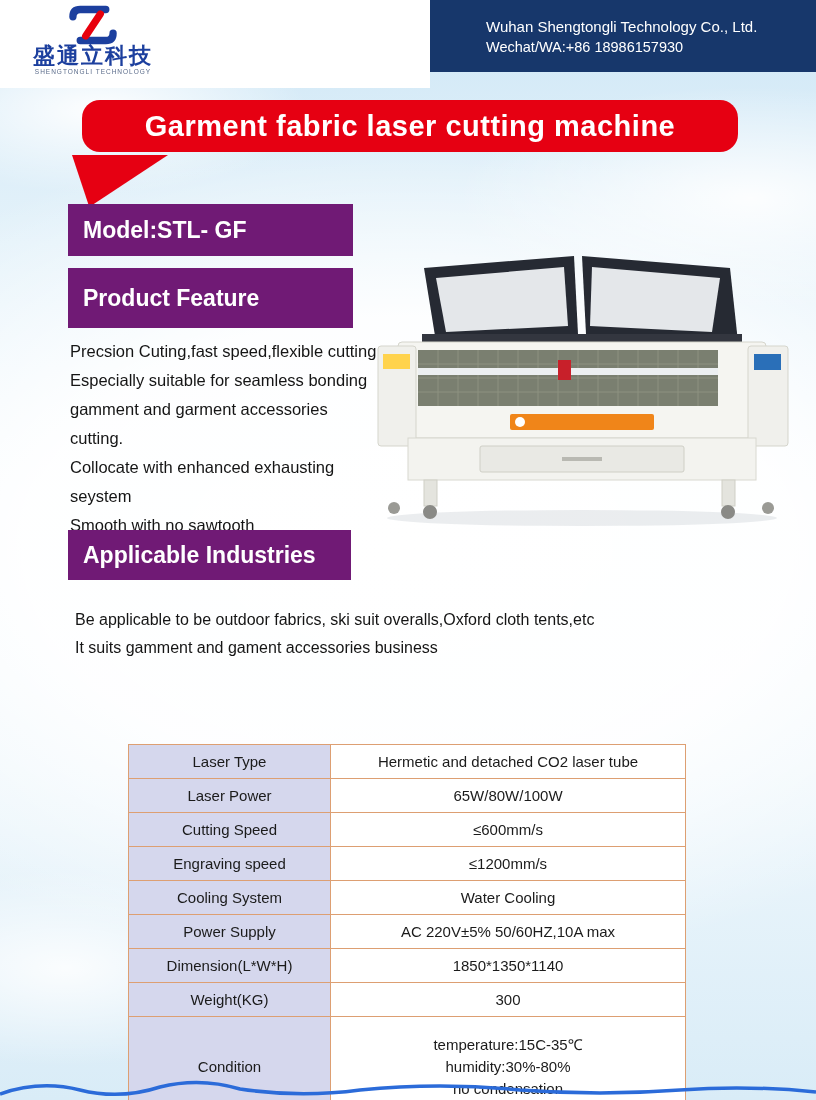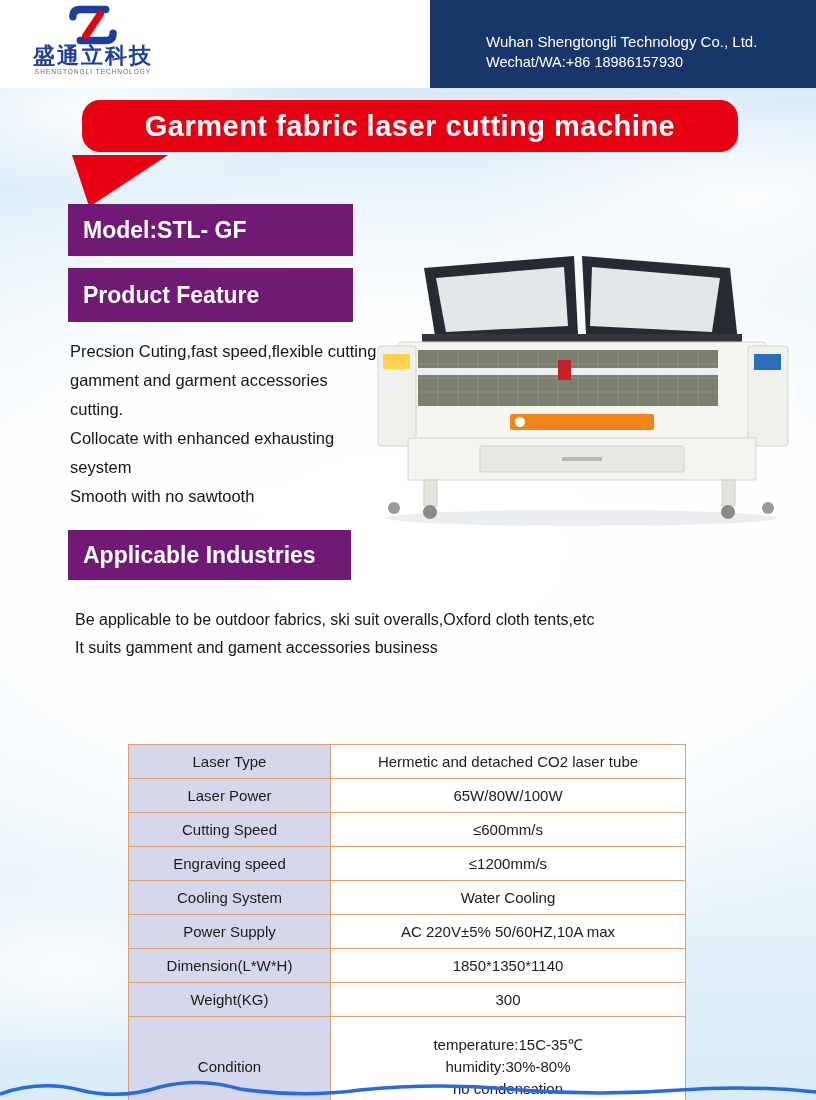--- a/index.html
+++ b/index.html
@@ -16,37 +16,37 @@
       linear-gradient(180deg,#cfe7f6 0%,#e4f2fa 22%,#f4fafe 45%,#eef7fc 70%,#d9ecf7 100%);
   }
   .page { position:absolute; inset:0; }
 
   
   .header-left { position:absolute; left:0; top:0; width:430px; height:88px; background:#ffffff; }
   .logo-block { position:absolute; left:28px; top:4px; width:130px; text-align:center; }
   .logo-mark { width:66px; height:42px; margin:0 auto; display:block; }
   .logo-cn { font-size:22px; font-weight:bold; color:#1c3f9e; letter-spacing:2px; line-height:20px; }
   .logo-en { font-size:6.5px; color:#5a6b8a; letter-spacing:1px; margin-top:2px; }
-  .header-right { position:absolute; left:430px; right:0; top:0; height:88px; background:#17376b;
-    color:#fff; display:flex; flex-direction:column; justify-content:center; padding:16px 0 0 56px; }
+  .header-right { position:absolute; left:430px; right:0; top:0; height:72px; background:#17376b;
+    color:#fff; display:flex; flex-direction:column; justify-content:flex-start; padding:16px 0 0 56px; }
   .header-company { font-size:15px; line-height:21px; }
   .header-contact { font-size:14.5px; line-height:21px; }
 
   
   .banner { position:absolute; left:82px; top:100px; width:656px; height:52px; background:#e60012;
     border-radius:18px; display:flex; align-items:center; justify-content:center; }
   .banner-title { color:#fff; font-size:29px; font-weight:bold; letter-spacing:.5px; }
   .banner-tail { position:absolute; left:72px; top:155px; width:96px; height:52px; background:#e60012;
     clip-path:polygon(0 0,100% 0,18% 100%); }
 
   
   .red-box { position:absolute; background:#701a75; color:#fff; display:flex; align-items:center;
     padding-left:15px; font-weight:bold; font-size:23px; }
   .box-model { left:68px; top:204px; width:285px; height:52px; }
-  .box-feature { left:68px; top:268px; width:285px; height:54px; }
+  .box-feature { left:68px; top:268px; width:285px; height:60px; }
   .box-industries { left:68px; top:530px; width:283px; height:50px; }
   .box-tech { left:68px; top:674px; width:285px; height:52px; }
 
   
   .features { position:absolute; left:70px; top:337px; width:310px; font-size:16.5px; color:#151515; }
   .features div { line-height:29px; }
 
   
   .machine { position:absolute; left:362px; top:250px; width:440px; height:280px; }
 
@@ -89,20 +89,21 @@
   <div class="banner">
     <div class="banner-title">Garment fabric laser cutting machine</div>
   </div>
   <div class="banner-tail"></div>
 
   <div class="red-box box-model">Model:STL- GF</div>
   <div class="red-box box-feature">Product Feature</div>
 
   <div class="features">
     <div>Precsion Cuting,fast speed,flexible cutting</div>
+    <div>Especially suitable for seamless bonding</div>
     <div>gamment and garment accessories cutting.</div>
     <div>Collocate with enhanced exhausting</div>
     <div>seystem</div>
     <div>Smooth with no sawtooth</div>
   </div>
 
   <div class="machine">
     <svg width="440" height="280" viewBox="0 0 440 280">
       <ellipse cx="220" cy="268" rx="195" ry="8" fill="rgba(60,80,100,0.10)"></ellipse>
 

